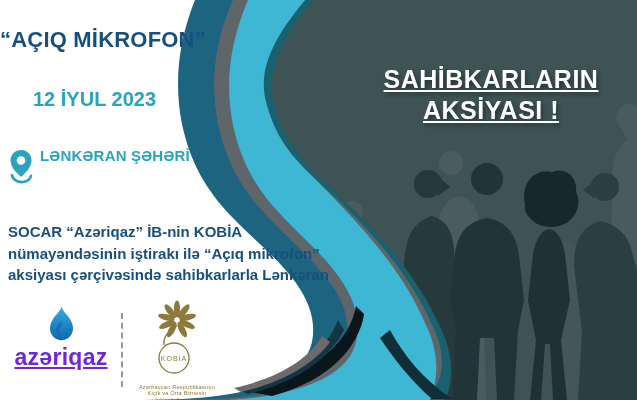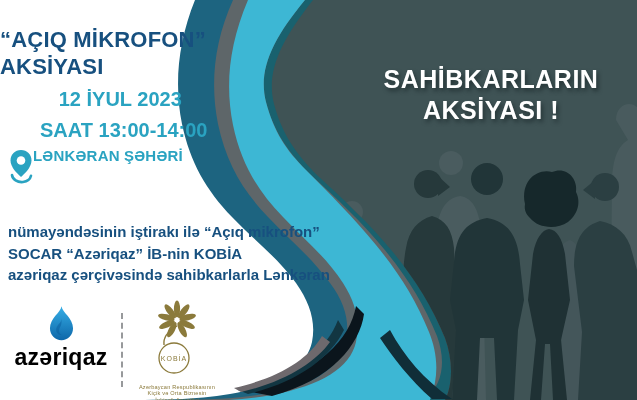--- a/index.html
+++ b/index.html
@@ -14,34 +14,35 @@
   
   .title{
     left:0;top:26px;width:224px;
     color:#17507F;font-size:22px;font-weight:bold;line-height:27px;letter-spacing:.2px;
   }
   .datetime{top:84px;left:0;color:#2AA3C1;font-size:20px;font-weight:bold;line-height:31px;text-align:center;}
   .datetime .dt1{margin-left:33px;}
   .datetime .dt2{margin-left:40px;}
   .location{top:146px;left:9px;display:flex;align-items:flex-start;}
   .location .pin{width:24px;height:35px;margin-top:3px;flex:0 0 auto;}
-  .location .loc-text{color:#2AA3C1;font-size:15px;font-weight:bold;line-height:20px;letter-spacing:.2px;}
+  .location .loc-text{margin-left:7px;color:#2AA3C1;font-size:15px;font-weight:bold;line-height:20px;letter-spacing:.2px;}
   .body-text{top:221px;left:8px;width:340px;color:#17507F;font-size:15px;font-weight:bold;line-height:21.5px;}
 
   
   .right-title{
     top:64px;left:348px;width:286px;text-align:center;color:#ffffff;
     font-size:25px;font-weight:bold;line-height:31px;letter-spacing:.5px;
     text-shadow:2px 3px 4px rgba(15,25,27,.55);
+    text-decoration:underline;
   }
 
   
   .azeriqaz{left:10px;top:306px;width:102px;text-align:center;}
   .azeriqaz .flame{width:25px;height:35px;}
-  .azeriqaz .wordmark{color:#000000;font-size:23px;font-weight:bold;letter-spacing:.3px;margin-top:-1px;}
+  .azeriqaz .wordmark{color:#6d28d9;font-size:23px;font-weight:bold;letter-spacing:.3px;margin-top:-1px;text-decoration:underline;}
   .logo-divider{left:121px;top:313px;height:74px;width:0;border-left:2px dashed #97999B;}
   .kobia{left:129px;top:299px;width:96px;text-align:center;}
   .kobia .kobia-art{width:62px;height:80px;}
   .kobia .kobia-sub{color:#8B7A3B;font-size:5.6px;line-height:6.4px;letter-spacing:.2px;margin-top:1px;}
 </style>
 </head>
 <body>
 
 <div id="stage">
 
@@ -109,43 +110,41 @@
     <path fill="#3DB7D4" d="M248,0 C229,45 225,85 233,125 C241,163 257,190 283,217 C305,240 327,258 343,283 C356,303 360,322 356,342 C350,368 322,385 272,395 C240,401 210,401 185,400 L430,400 C440,375 437,352 429,332 C416,300 399,273 376,245 C353,217 331,195 306,170 C286,150 274,132 266,102 C258,70 272,40 305,0 Z"></path>
 
     <path fill="#0B151C" d="M356,306 C350,340 318,372 252,392 L272,396 C332,380 360,344 364,314 Z"></path>
     <path fill="#123642" d="M338,320 C326,352 292,376 238,390 L248,394 C298,382 330,358 344,330 Z"></path>
     <path fill="#6E696D" d="M322,336 C308,360 278,378 234,388 L241,392 C285,382 316,362 330,342 Z"></path>
     <path fill="#102E38" d="M390,330 C404,356 424,380 452,399 L432,399 C410,380 392,356 380,338 Z"></path>
   </svg>
 
   <div class="layer title">
     <div>“AÇIQ MİKROFON”</div>
-    <div>AKSİYASI</div>
   </div>
 
   <div class="layer datetime">
     <div class="dt1">12 İYUL 2023</div>
-    <div class="dt2">SAAT 13:00-14:00</div>
   </div>
 
   <div class="layer location">
     <svg class="pin" viewBox="0 0 24 35">
       <path fill="#2AA3C1" d="M12,1 C6,1 1.5,5.5 1.5,11.5 C1.5,18 8,24.5 12,28 C16,24.5 22.5,18 22.5,11.5 C22.5,5.5 18,1 12,1 Z"></path>
       <circle cx="12" cy="11.5" r="4.3" fill="#FFFFFF"></circle>
       <path d="M3,26 C3.5,30.5 8.5,33.6 14,33 C18.2,32.5 21.2,30.2 22,26.8" fill="none" stroke="#2AA3C1" stroke-width="2.6" stroke-linecap="round"></path>
     </svg>
     <div class="loc-text">
       <div>LƏNKƏRAN ŞƏHƏRİ</div>
     </div>
   </div>
 
   <div class="layer body-text">
+    <div>SOCAR “Azəriqaz” İB-nin KOBİA</div>
     <div>nümayəndəsinin iştirakı ilə “Açıq mikrofon”</div>
-    <div>SOCAR “Azəriqaz” İB-nin KOBİA</div>
-    <div>azəriqaz çərçivəsində sahibkarlarla Lənkəran</div>
+    <div>aksiyası çərçivəsində sahibkarlarla Lənkəran</div>
   </div>
 
   <div class="layer right-title">
     <div>SAHİBKARLARIN</div>
     <div>AKSİYASI !</div>
   </div>
 
   <div class="layer azeriqaz">
     <svg class="flame" viewBox="0 0 26 36">
       <path fill="url(#flameGrad)" d="M13,0 C14,7 25,12 25,23 C25,30 19.6,35.5 13,35.5 C6.4,35.5 1,30 1,23 C1,12 12,7 13,0 Z"></path>

